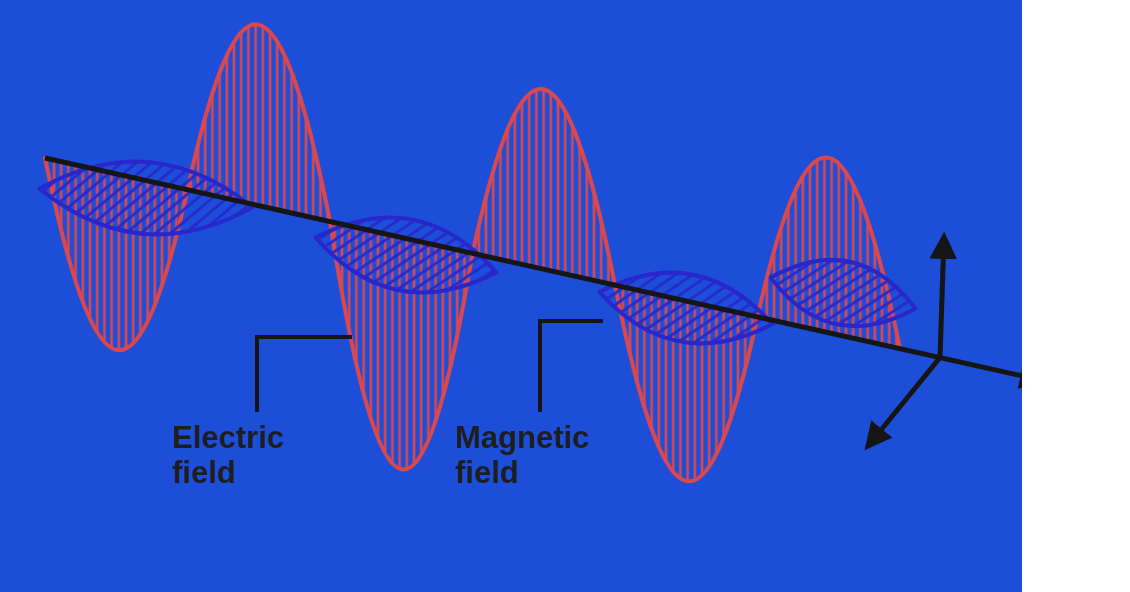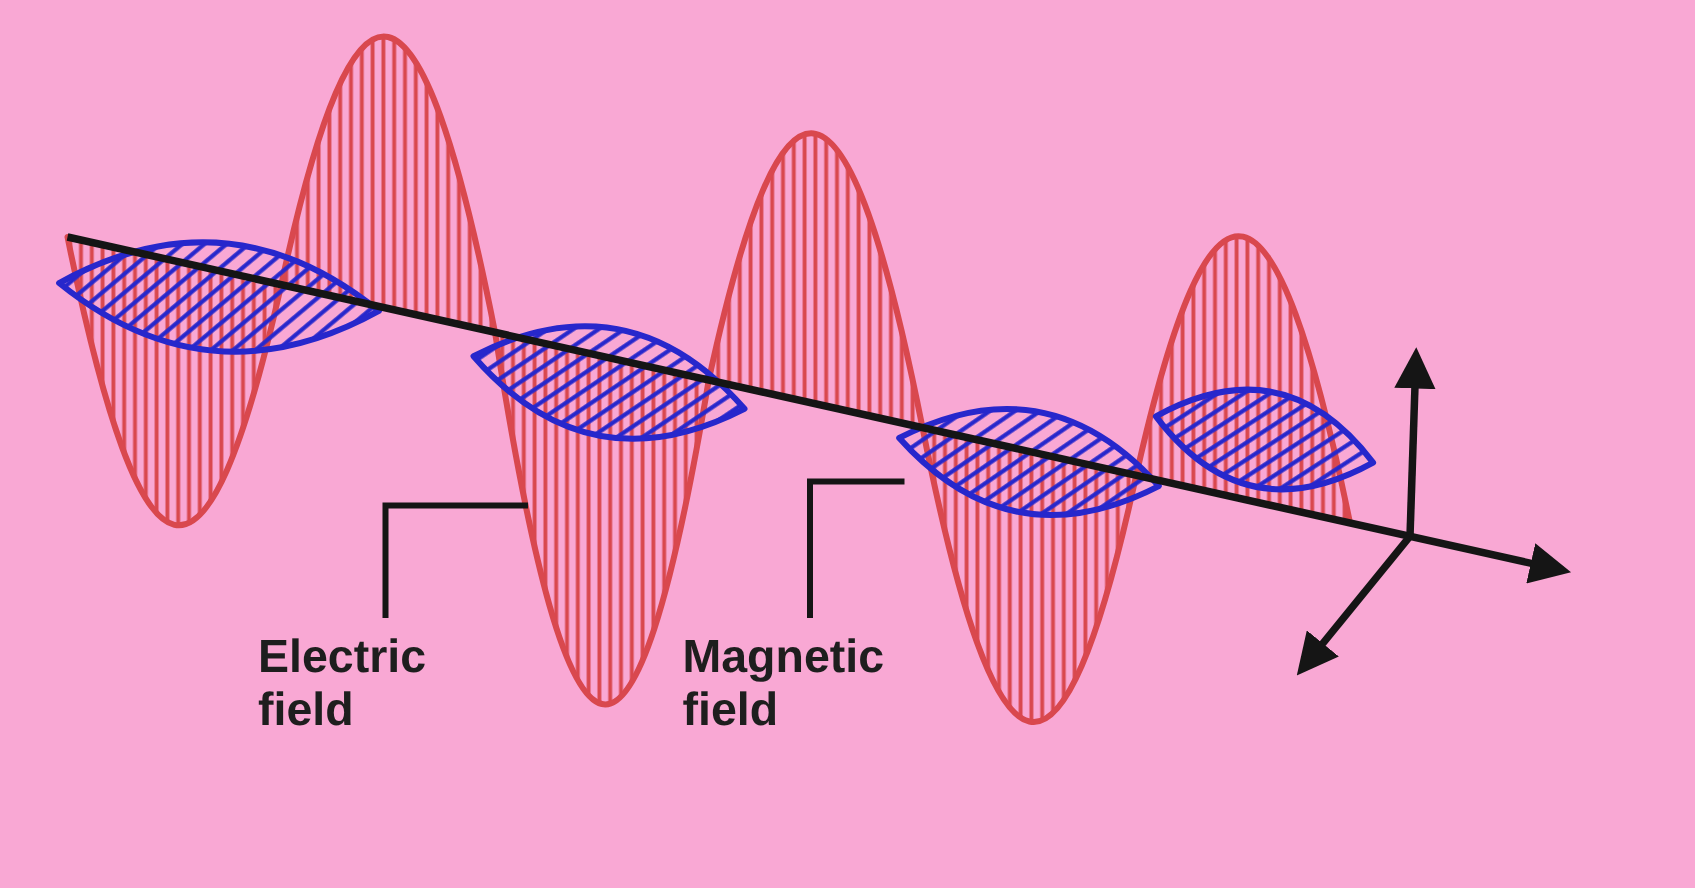--- a/index.html
+++ b/index.html
@@ -3,23 +3,23 @@
 <meta charset="utf-8">
 <style>
   html, body {
     margin: 0;
     padding: 0;
     background: #ffffff;
     font-family: "Liberation Sans", sans-serif;
   }
   .stage {
     position: relative;
-    width: 1130px;
+    width: 1022px;
     height: 592px;
-    background: #f9a8d4;
+    background: #1d4ed8;
     overflow: hidden;
   }
   svg { display: block; }
   text {
     font-family: "Liberation Sans", "DejaVu Sans", sans-serif;
     font-weight: bold;
   }
 </style>
 </head>
 <body>

